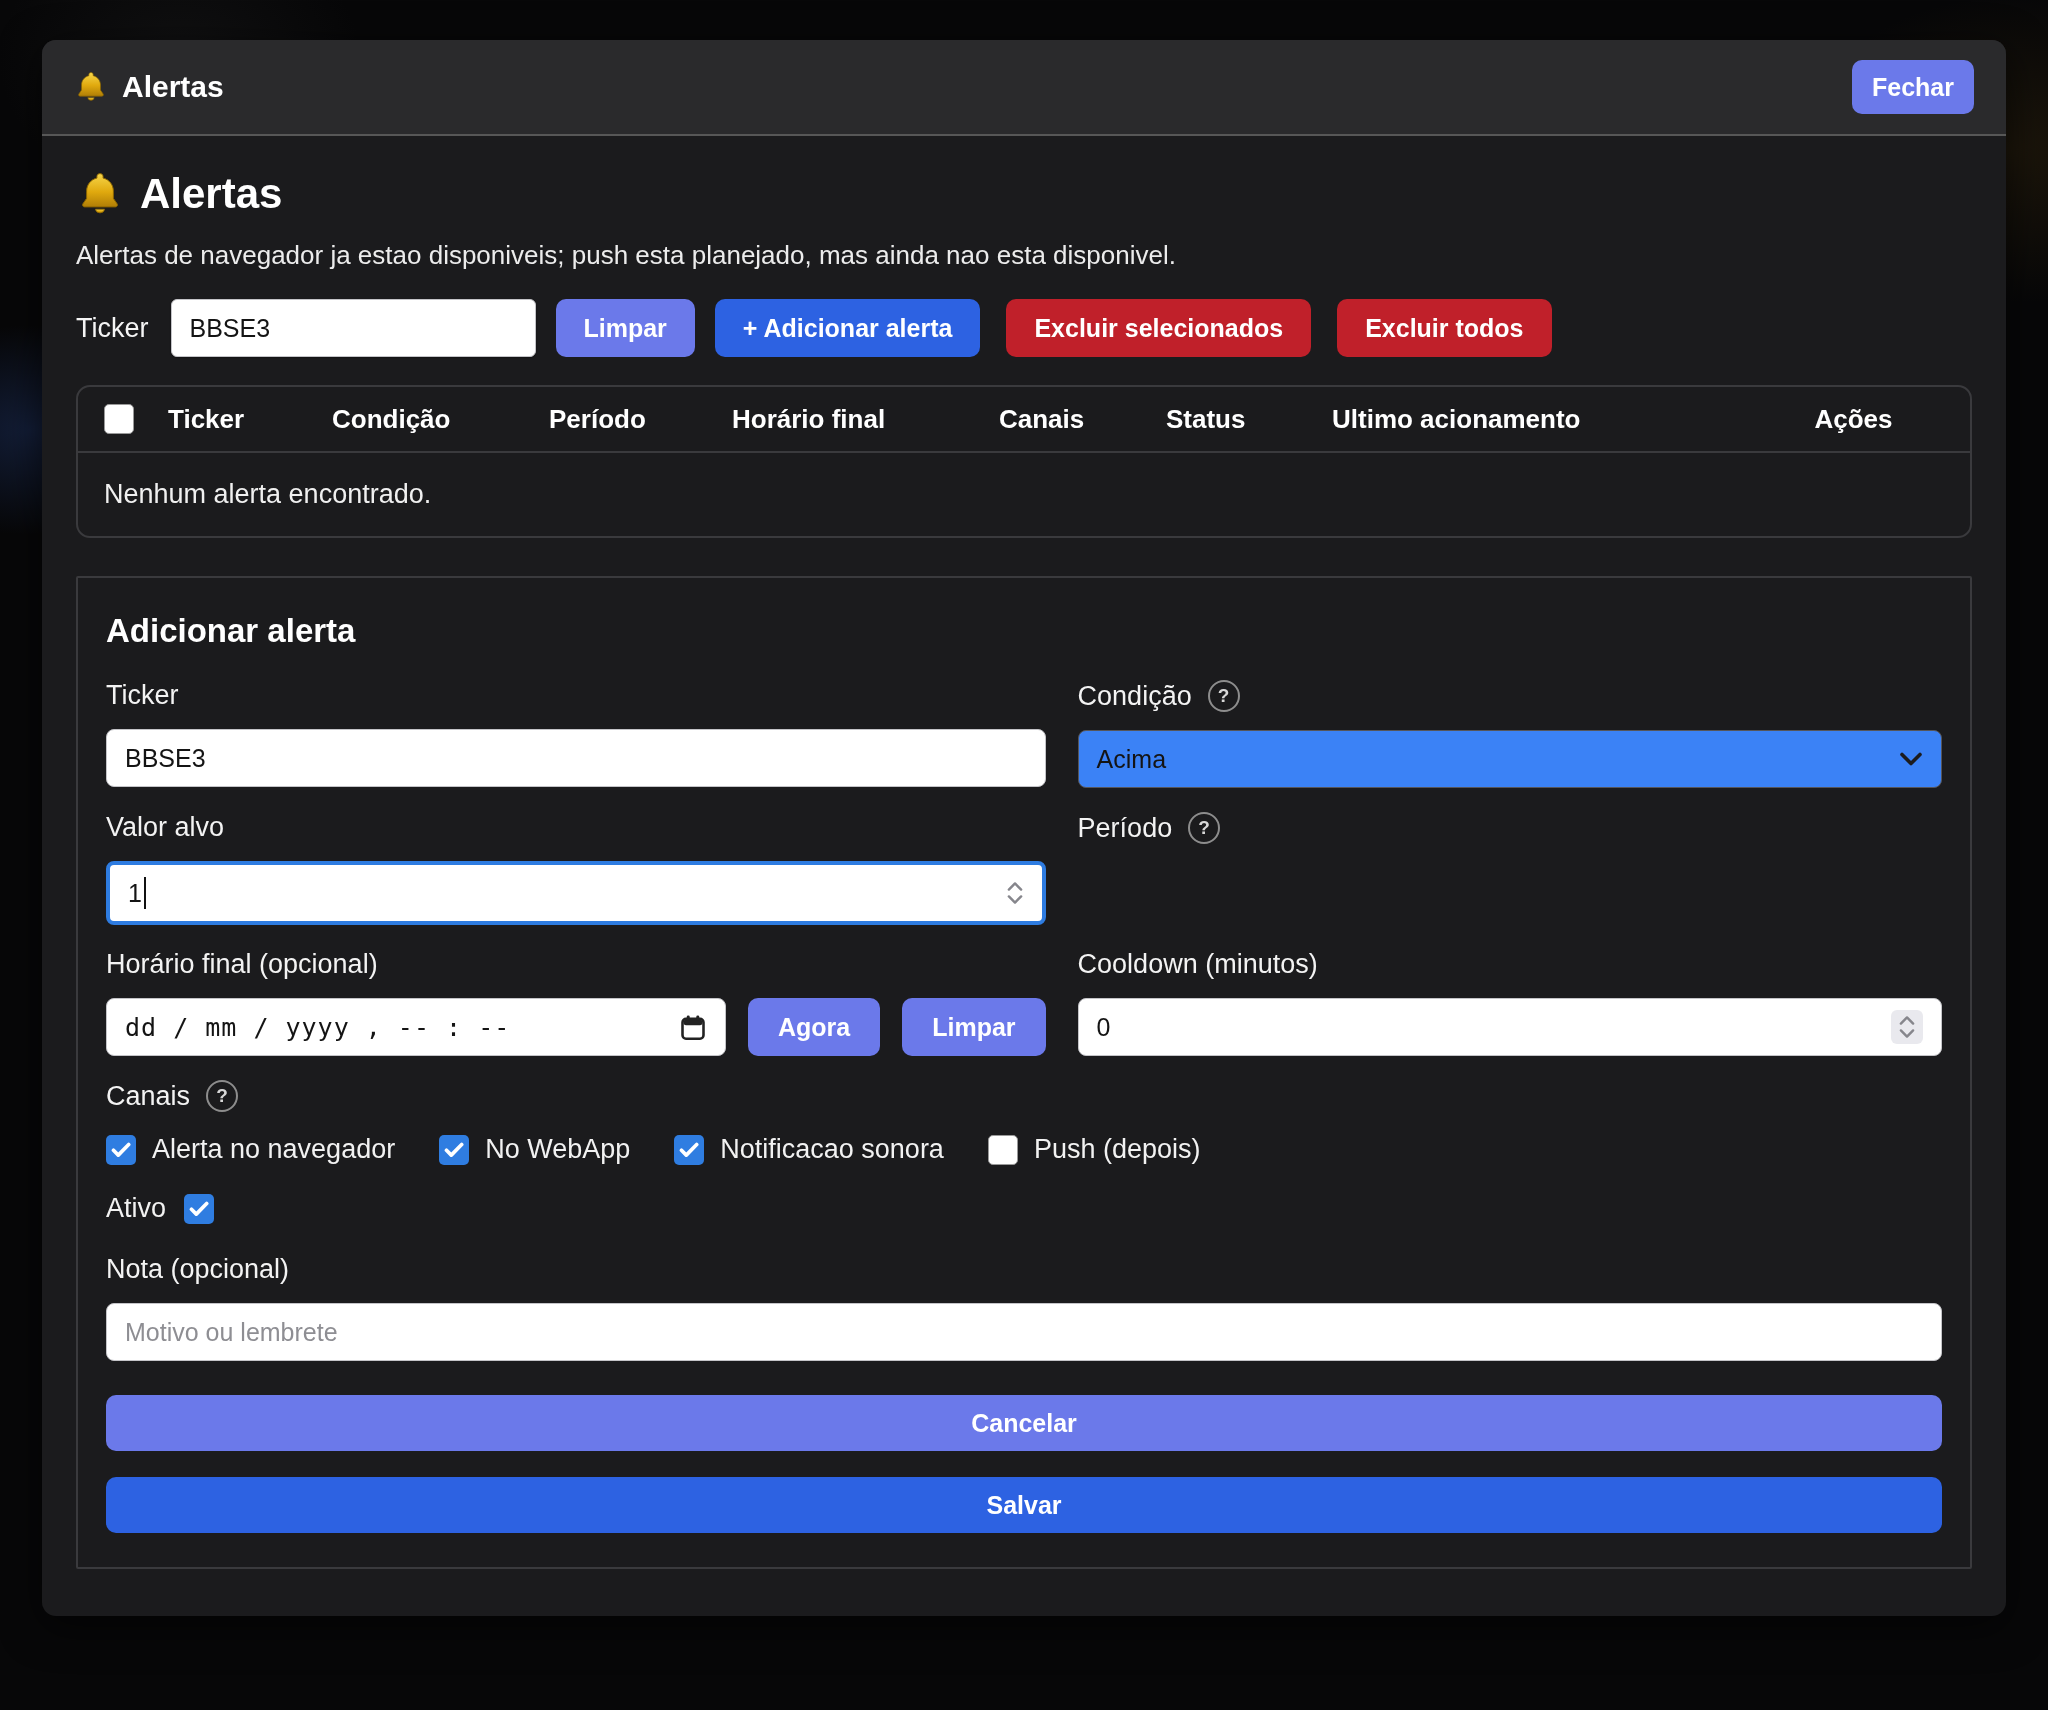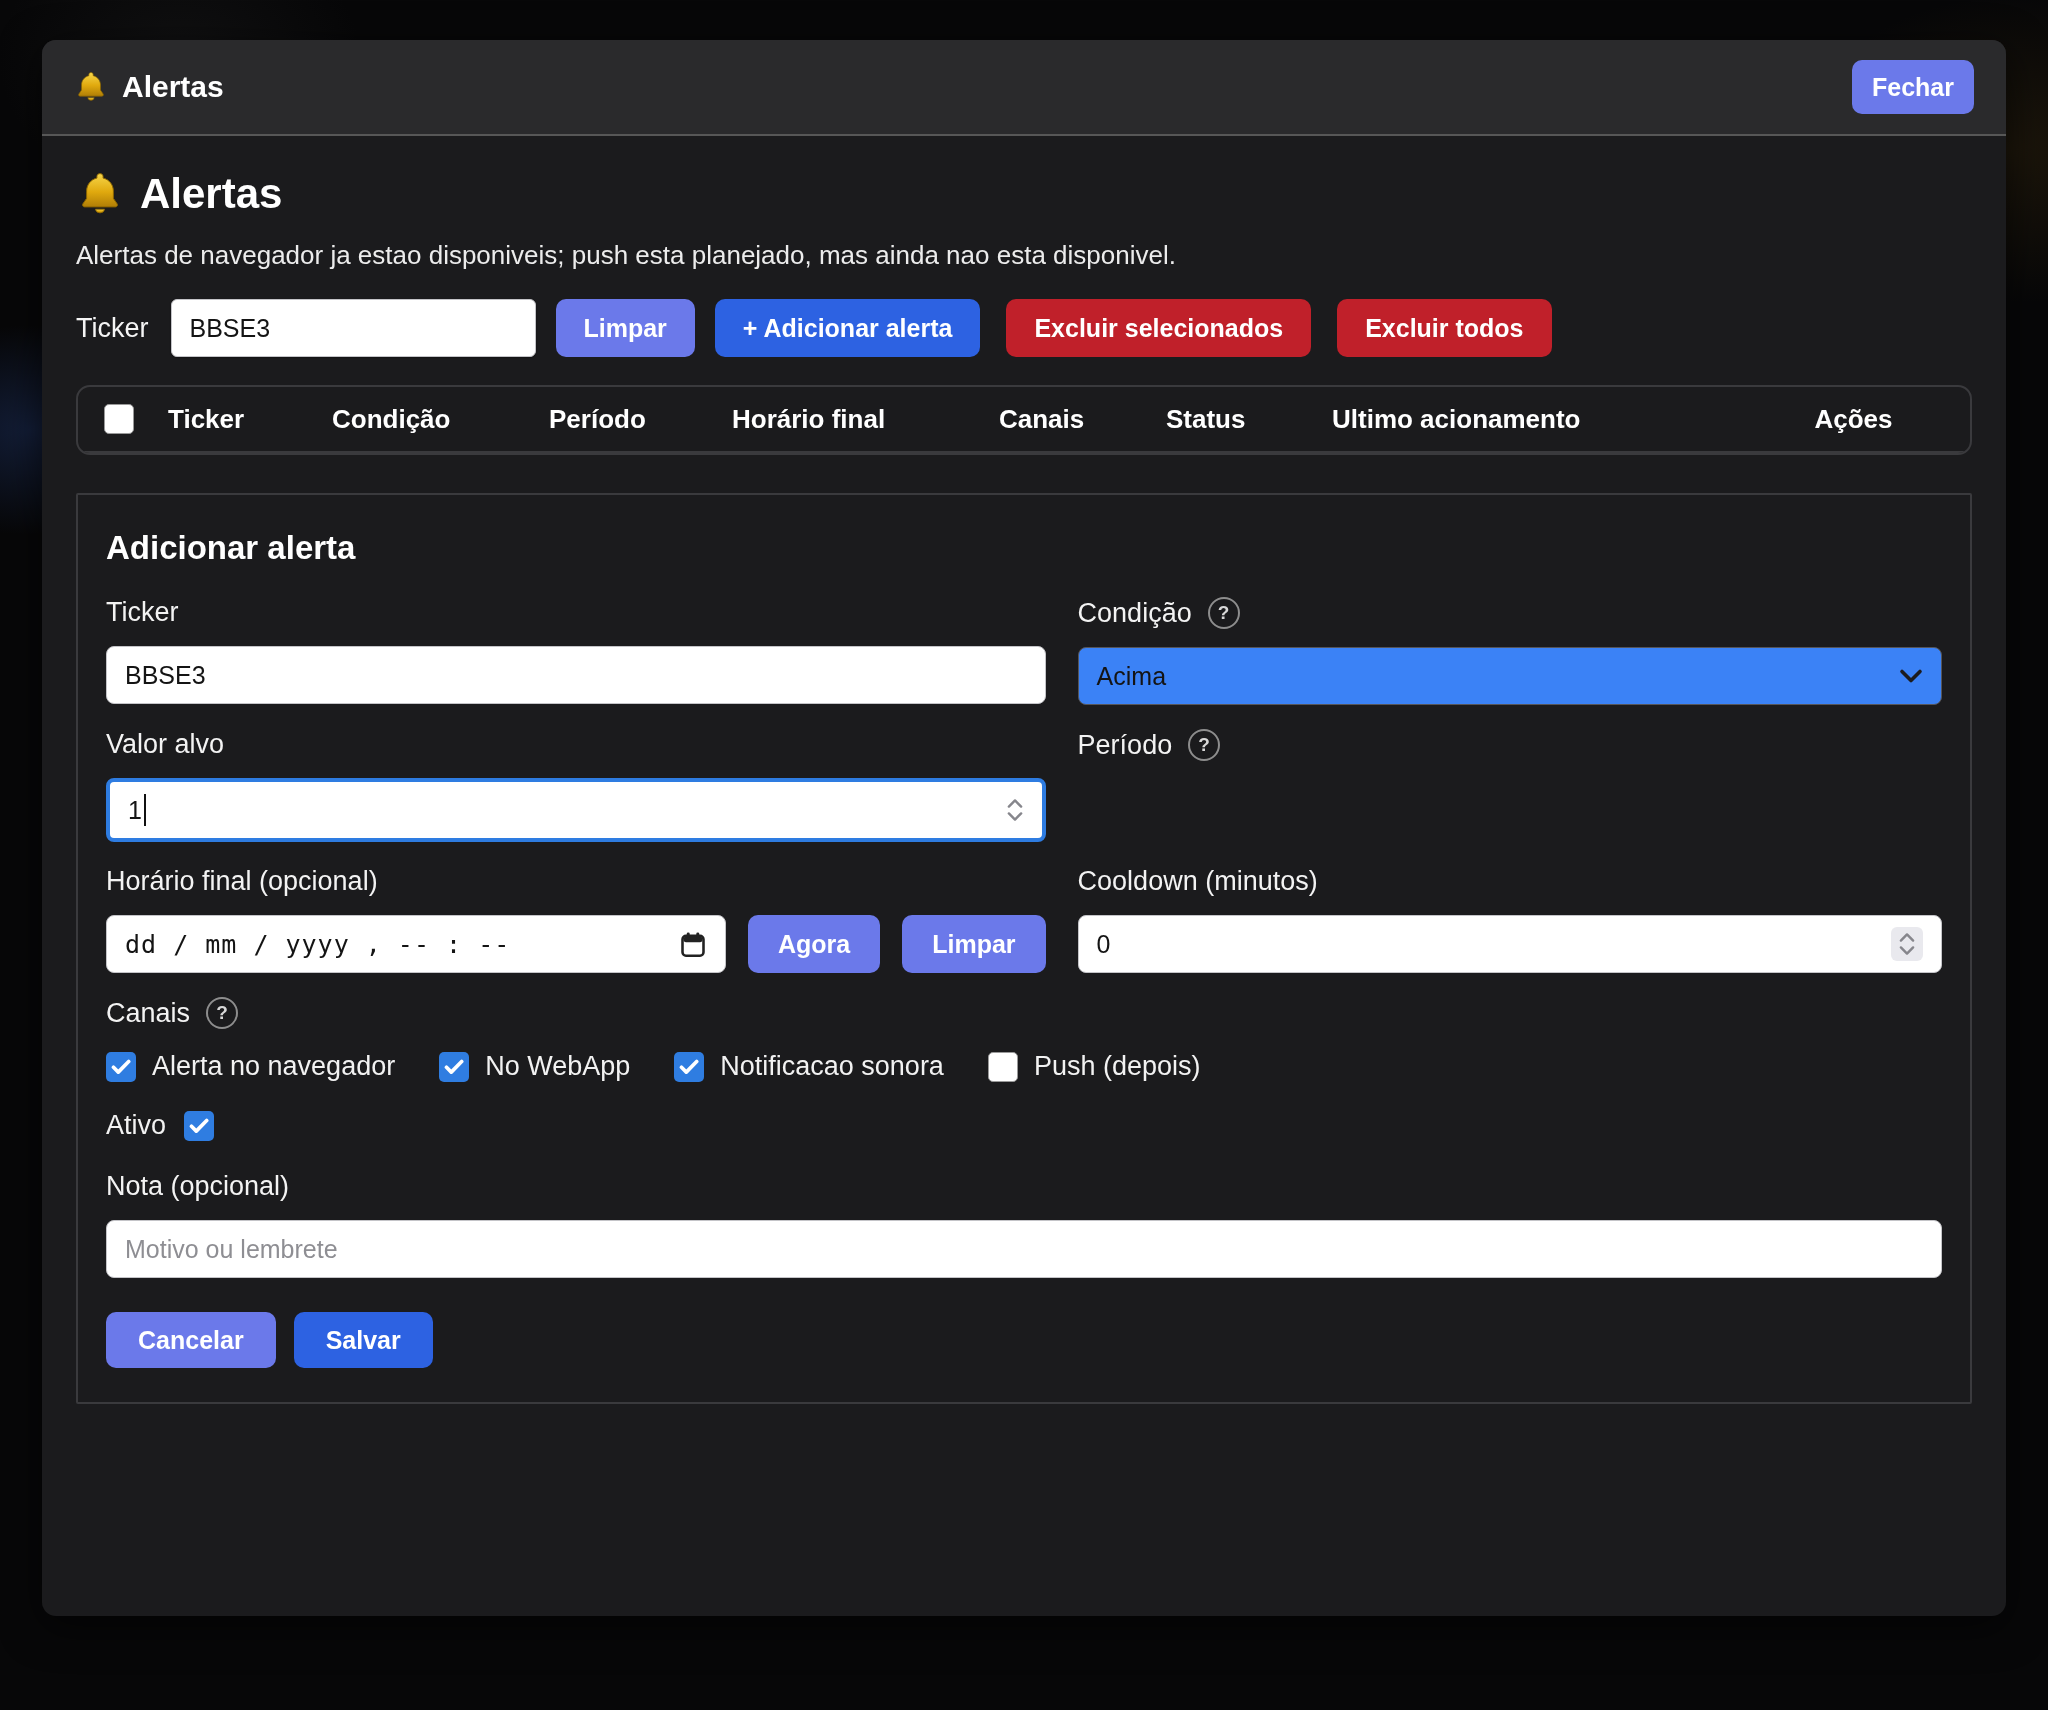--- a/index.html
+++ b/index.html
@@ -95,21 +95,21 @@
   .dt-row { display:flex; align-items:center; gap:22px; }
   .dt-input { width:620px; flex:0 0 auto; font-family:"DejaVu Sans Mono", monospace; letter-spacing:1px; justify-content:space-between; }
   .dt-row .btn { height:58px; padding:0 30px; }
   .cal { width:28px; height:28px; }
 
   .channels { display:flex; align-items:center; gap:44px; margin-bottom:28px; font-size:27px; }
   .channel { display:flex; align-items:center; gap:16px; }
   .ativo-row { display:flex; align-items:center; gap:18px; font-size:27px; margin-bottom:30px; }
   .nota-input { width:100%; }
   .nota-input::placeholder { color:#8e8e93; }
-  .form-actions { margin-top:34px; display:flex; gap:18px; }
+  .form-actions { margin-top:34px; display:flex; gap:26px;flex-direction:column; }
   .form-actions .btn { height:56px; padding:0 32px; }
 </style>
 </head>
 <body>
 
 <svg width="0" height="0" style="position:absolute">
   <defs>
     <linearGradient id="gold" x1="0" y1="0" x2="0" y2="1">
       <stop offset="0" stop-color="#f7d64a"></stop>
       <stop offset="0.55" stop-color="#e0a90e"></stop>
@@ -177,20 +177,21 @@
         <span class="cb cb-unchecked"></span>
         <span class="th col-ticker">Ticker</span>
         <span class="th col-cond">Condição</span>
         <span class="th col-per">Período</span>
         <span class="th col-hor">Horário final</span>
         <span class="th col-can">Canais</span>
         <span class="th col-stat">Status</span>
         <span class="th col-ult">Ultimo acionamento</span>
         <span class="th col-ac">Ações</span>
       </div>
+      <div class="empty-row">Nenhum alerta encontrado.</div>
     </div>
 
     <div class="form-card">
       <div class="form-title">Adicionar alerta</div>
 
       <div class="form-grid">
 
         <div class="field">
           <div class="flabel">Ticker</div>
           <input class="control ctrl-white" value="BBSE3" style="">

